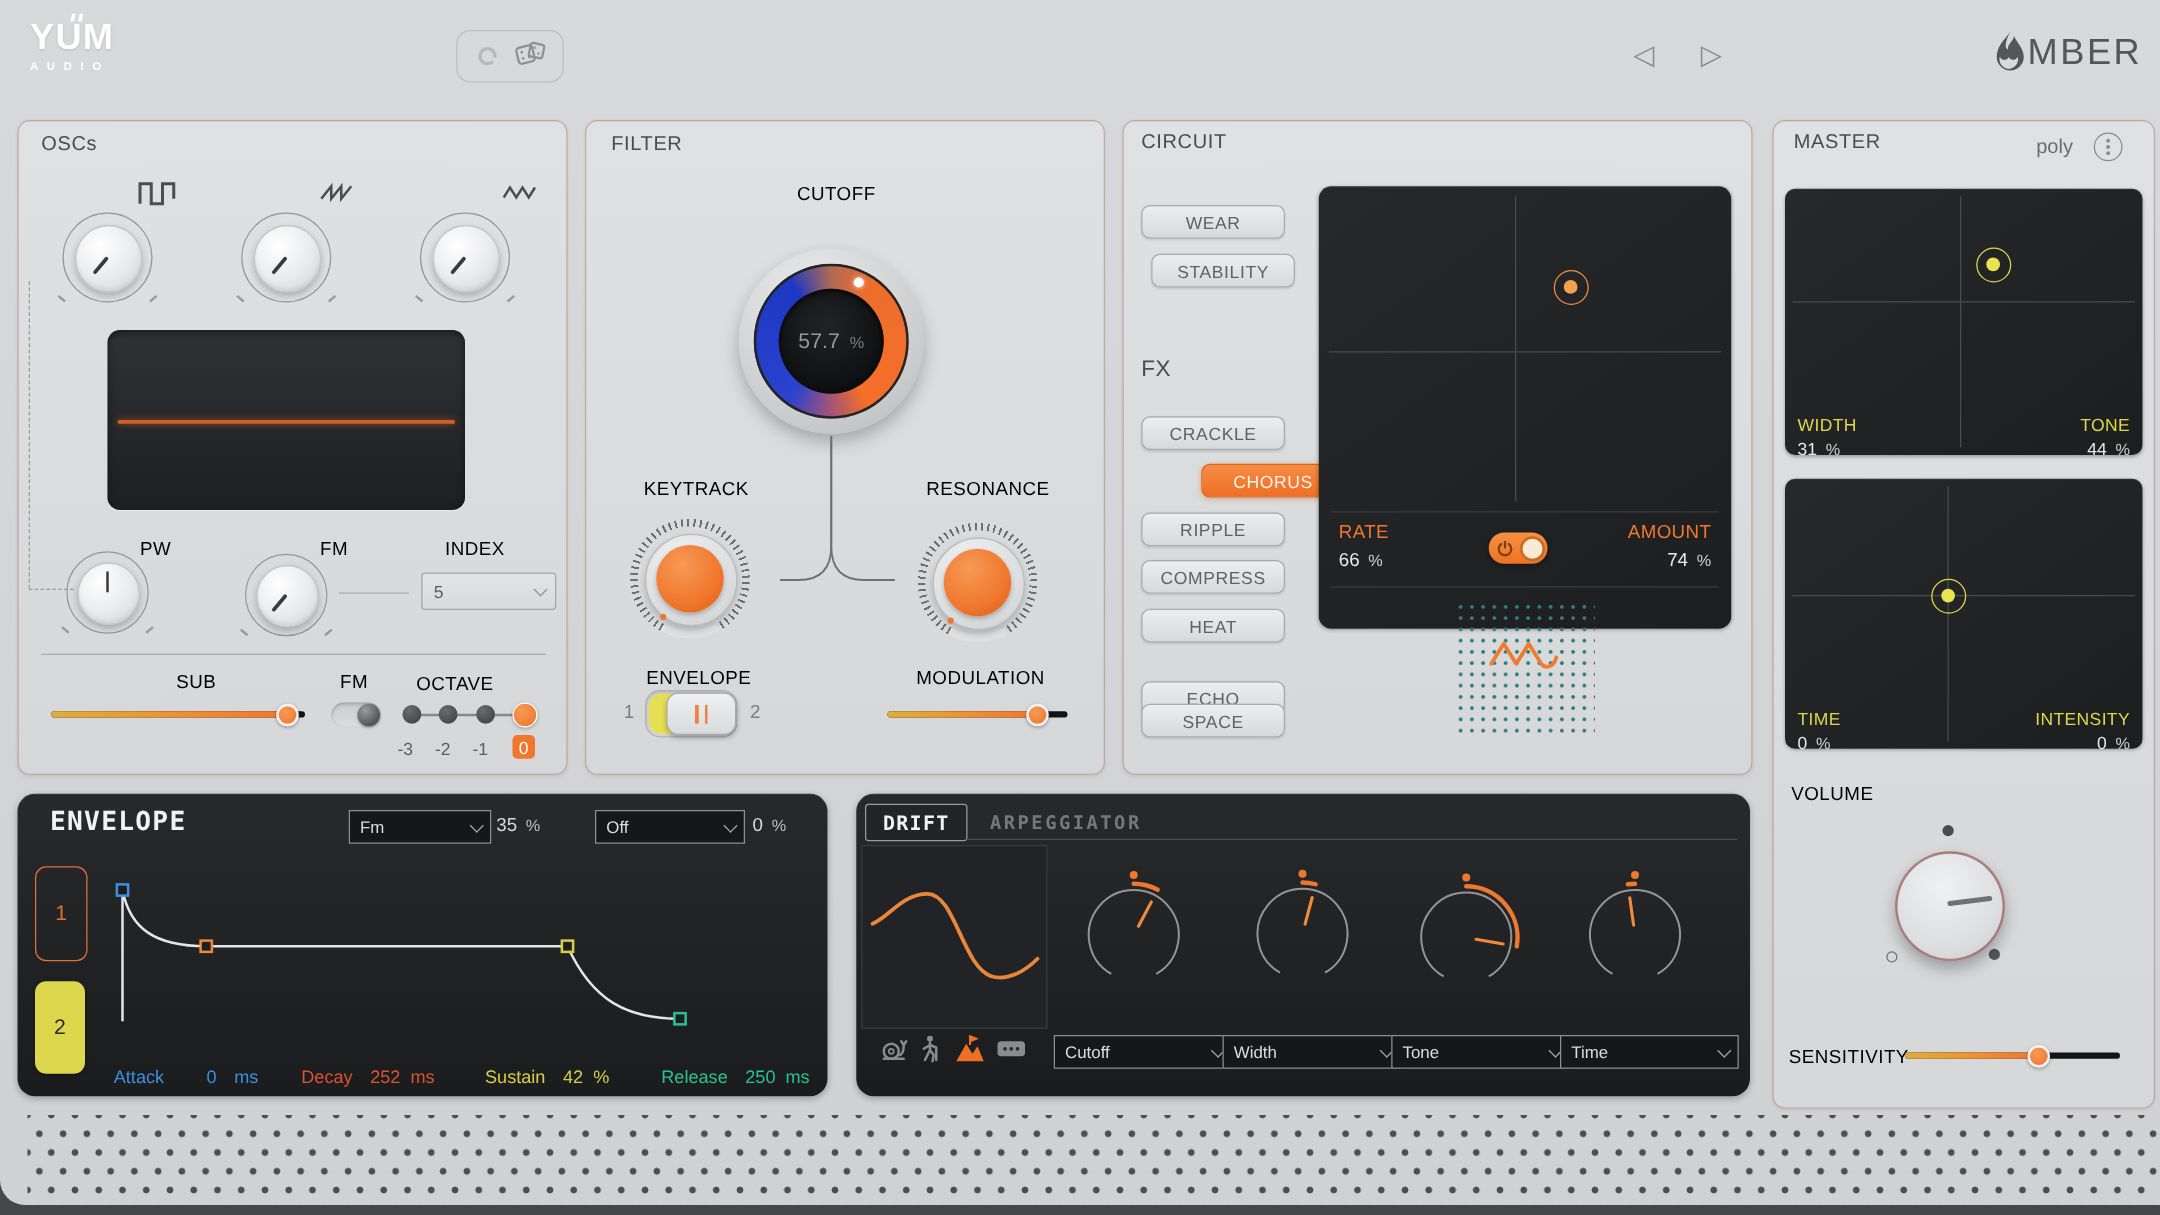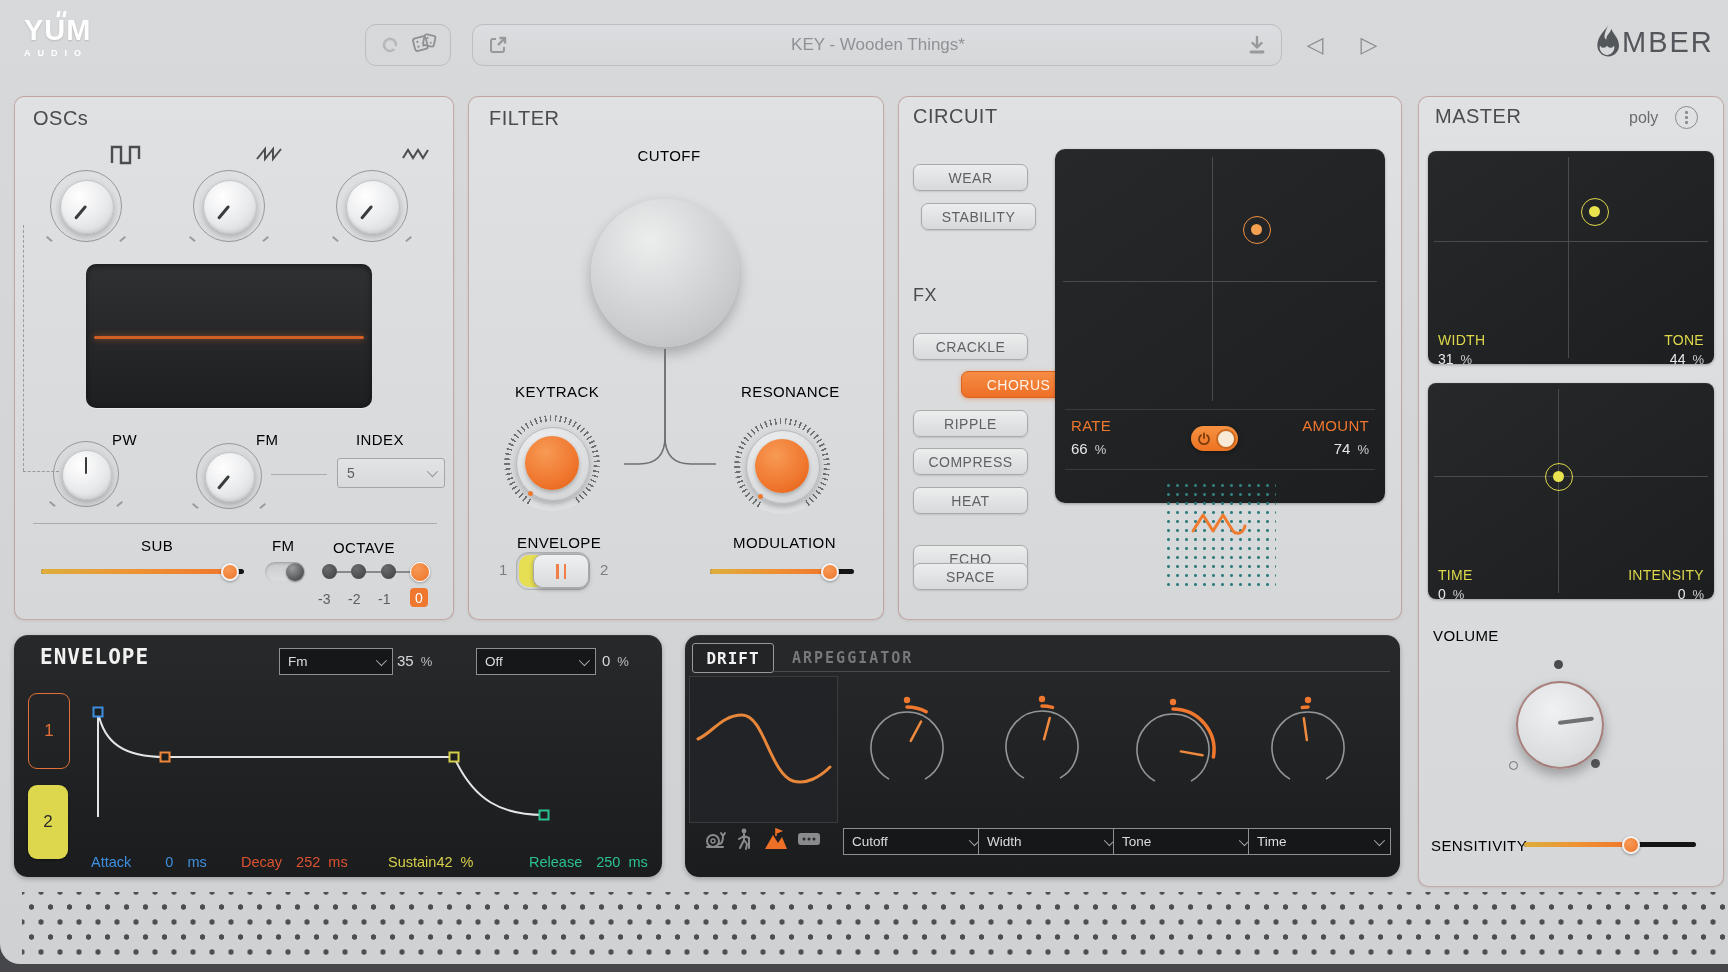--- a/index.html
+++ b/index.html
@@ -12,21 +12,21 @@
   .logo .marks i{display:block;width:3px;height:6px;background:#fff;transform:skewX(-12deg);}
   .logo .sub{font-size:9px;letter-spacing:7px;margin-top:1px;font-weight:bold;}
   .histgroup{position:absolute;left:365px;top:24px;width:84px;height:40px;border:1.5px solid #bdbec0;border-radius:11px;display:flex;align-items:center;justify-content:center;gap:10px;}
   .presetbar{position:absolute;left:472px;top:24px;width:808px;height:40px;border:1.5px solid #bdbec0;border-radius:11px;background:linear-gradient(180deg,#dcdde0,#d6d7d9);display:flex;align-items:center;}
   .preset-title{flex:1;text-align:center;color:#8f9194;font-size:17px;}
   .navarrow{position:absolute;top:28px;width:34px;height:34px;color:#8a8b8d;font-size:22px;line-height:34px;text-align:center;font-family:"DejaVu Sans",sans-serif;}
   .brand{position:absolute;left:1592px;top:24px;display:flex;align-items:center;color:#53565a;}
   .brand .txt{font-size:29px;letter-spacing:2px;font-weight:400;}
   
   .panel{position:absolute;background:linear-gradient(180deg,#e0e1e3,#d6d7d9);border:1px solid rgba(170,118,108,.5);border-radius:10px;box-shadow:0 1px 3px rgba(0,0,0,.08);}
-  .ptitle{position:absolute;font-size:20px;color:#4a4c4e;letter-spacing:.5px;}
+  .ptitle{position:absolute;font-size:16px;color:#4a4c4e;letter-spacing:.5px;}
   .plabel{position:absolute;font-size:15px;color:#53555
 
 7;letter-spacing:.4px;}
   .darkpanel{position:absolute;background:linear-gradient(180deg,#28292b,#1b1c1e);border-radius:14px;box-shadow:inset 0 1px 0 rgba(255,255,255,.06),0 2px 5px rgba(0,0,0,.25);}
   
   .oknob{position:absolute;}
   .oknob .ring{position:absolute;inset:0;border:1px solid #97989b;border-radius:50%;}
   .oknob .cap{position:absolute;border-radius:50%;background:radial-gradient(circle at 36% 30%,#ffffff,#e9eaec 55%,#cfd0d2);box-shadow:0 3px 6px rgba(0,0,0,.22),inset 0 -2px 3px rgba(0,0,0,.06);border:1px solid #c2c3c5;}
   .oknob .needle{position:absolute;left:50%;top:50%;width:2.5px;height:17px;margin-left:-1.25px;margin-top:-17px;background:#3a3b3d;transform-origin:50% 100%;border-radius:2px;}
   .oknob .tl,.oknob .tr{position:absolute;width:7px;height:1.5px;background:#9a9b9d;bottom:3px;}
@@ -94,35 +94,20 @@
           </g>
         <g transform="rotate(12 18 12)">
             <rect x="12" y="3" width="11" height="11" rx="2" fill="none" stroke="#8f9092" stroke-width="1.8"></rect>
             <circle cx="15.5" cy="6.5" r="1" fill="#8f9092"></circle>
             <circle cx="19.5" cy="10.5" r="1" fill="#8f9092"></circle>
           </g>
       </svg>
     </span>
   </div>
 
-  <div class="presetbar">
-    <span style="margin-left:14px;">
-      <svg width="22" height="22" viewBox="0 0 22 22">
-          <path d="M9,5 H6 a2,2 0 0 0 -2,2 v9 a2,2 0 0 0 2,2 h9 a2,2 0 0 0 2,-2 v-3" fill="none" stroke="#98999b" stroke-width="2"></path>
-          <path d="M11,11 L18,4 M12.5,4 H18 V9.5" fill="none" stroke="#98999b" stroke-width="2.4" stroke-linejoin="round"></path>
-        </svg>
-    </span>
-    <span class="preset-title">KEY - Wooden Things*</span>
-    <span style="margin-right:14px;">
-      <svg width="20" height="22" viewBox="0 0 20 22">
-          <path d="M10,3 V13 M5.5,9 L10,13.5 L14.5,9" fill="none" stroke="#98999b" stroke-width="2.4" stroke-linecap="round" stroke-linejoin="round"></path>
-          <path d="M4,18 H16" stroke="#98999b" stroke-width="2.8" stroke-linecap="round"></path>
-        </svg>
-    </span>
-  </div>
 
   <div class="navarrow" style="left:1298px;">◁</div>
   <div class="navarrow" style="left:1352px;">▷</div>
 
   <div class="brand">
     <span>
       <svg width="30" height="36" viewBox="0 0 24 30">
           <path d="M13,1 C10,6 4,10 4,18 a9,9 0 0 0 18,0 C22,12 17,8 15.5,4 C15,8 11,9 11.5,13 C9,12 9.5,8 13,1 Z M12,26 a6.5,6.5 0 0 1 -6,-8 c2,3 5,2 6,0 c1,2 4,3 6,0 a6.5,6.5 0 0 1 -6,8 Z" fill="#53565a" fill-rule="evenodd"></path>
         </svg>
     </span>
@@ -224,20 +209,27 @@
     <div style="position:absolute;left:333px;top:494px;font-size:14px;color:#5a5c5e;">-2</div>
     <div style="position:absolute;left:363px;top:494px;font-size:14px;color:#5a5c5e;">-1</div>
     <div style="position:absolute;left:395px;top:491px;width:18px;height:19px;border-radius:4px;background:#f0772e;color:#fff;font-size:14px;display:flex;align-items:center;justify-content:center;">0</div>
   </div>
 
   <div class="panel" style="left:468px;top:96px;width:414px;height:522px;">
     <div class="ptitle" style="left:20px;top:10px;">FILTER</div>
     <div class="plabel" style="left:0;top:50px;width:400px;text-align:center;">CUTOFF</div>
 
     <div style="position:absolute;left:122px;top:102px;width:148px;height:148px;border-radius:50%;background:radial-gradient(circle at 40% 28%,#eceded,#c9cacc 70%,#b5b6b8);box-shadow:0 6px 14px rgba(0,0,0,.25);"></div>
+    <div style="position:absolute;left:134px;top:114px;width:124px;height:124px;border-radius:50%;background:conic-gradient(from 0deg,#b06a52 0deg,#ee6d2d 35deg,#f46f28 150deg,#a0527a 182deg,#2b43cf 215deg,#1c38c4 325deg,#b06a52 360deg);box-shadow:0 0 0 2px #232426 inset;">
+      <div style="position:absolute;left:20px;top:20px;width:84px;height:84px;border-radius:50%;background:radial-gradient(circle at 45% 35%,#222325,#0d0e10 75%);display:flex;align-items:center;justify-content:center;box-shadow:inset 0 2px 5px rgba(0,0,0,.8);">
+        <span style="font-size:17px;color:#97989a;">57.7</span>
+        <span style="font-size:13px;color:#7d7e80;margin-left:8px;">%</span>
+      </div>
+      <div style="position:absolute;left:79.6px;top:11px;width:8px;height:8px;border-radius:50%;background:#fff;box-shadow:0 0 4px rgba(255,255,255,.8);"></div>
+    </div>
 
     <svg style="position:absolute;left:0;top:0;" width="414" height="522" viewBox="0 0 414 522">
       <path d="M196,252 L196,340 Q196,367 170,367 L155,367" fill="none" stroke="#6e7072" stroke-width="1.5"></path>
       <path d="M196,252 L196,340 Q196,367 222,367 L247,367" fill="none" stroke="#6e7072" stroke-width="1.5"></path>
     </svg>
 
     <div class="plabel" style="left:46px;top:286px;">KEYTRACK</div>
     <div class="tknob" style="left:35px;top:318px;">
       <div class="ticks"></div>
         <div class="plate"></div>
@@ -393,21 +385,21 @@
       <rect x="465.5" y="125.5" width="9" height="9" fill="#1d1e20" stroke="#2bc18f" stroke-width="2"></rect>
     </svg>
 
     <div style="position:absolute;left:77px;top:219px;font-size:14.5px;color:#3f8fe0;">
       <span>Attack</span><span style="margin-left:34px;">0</span><span style="margin-left:14px;">ms</span>
     </div>
     <div style="position:absolute;left:227px;top:219px;font-size:14.5px;color:#dd5230;">
       <span>Decay</span><span style="margin-left:14px;">252</span><span style="margin-left:8px;">ms</span>
     </div>
     <div style="position:absolute;left:374px;top:219px;font-size:14.5px;color:#d6cf4a;">
-      <span>Sustain</span><span style="">42</span><span style="margin-left:8px;">%</span>
+      <span>Sustain</span><span style="margin-left:14px;">42</span><span style="margin-left:8px;">%</span>
     </div>
     <div style="position:absolute;left:515px;top:219px;font-size:14.5px;color:#2bc18f;">
       <span>Release</span><span style="margin-left:14px;">250</span><span style="margin-left:8px;">ms</span>
     </div>
   </div>
 
   <div class="darkpanel" style="left:685px;top:635px;width:715px;height:242px;">
     <div class="pixfont" style="position:absolute;left:7px;top:8px;width:80px;height:28px;border:1px solid #98999b;border-radius:3px;color:#f2f2f2;font-size:16px;letter-spacing:1px;display:flex;align-items:center;justify-content:center;background:#232426;">DRIFT</div>
     <div class="pixfont" style="position:absolute;left:107px;top:14px;color:#77787a;font-size:15px;letter-spacing:2px;">ARPEGGIATOR</div>
     <div style="position:absolute;left:88px;top:36px;right:10px;height:1px;background:#4a4b4d;"></div>

